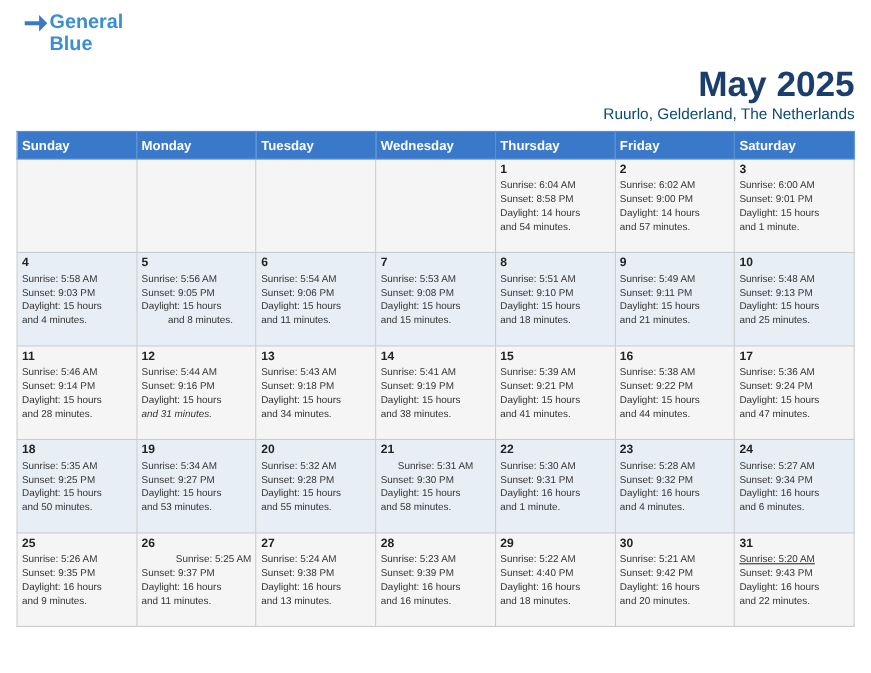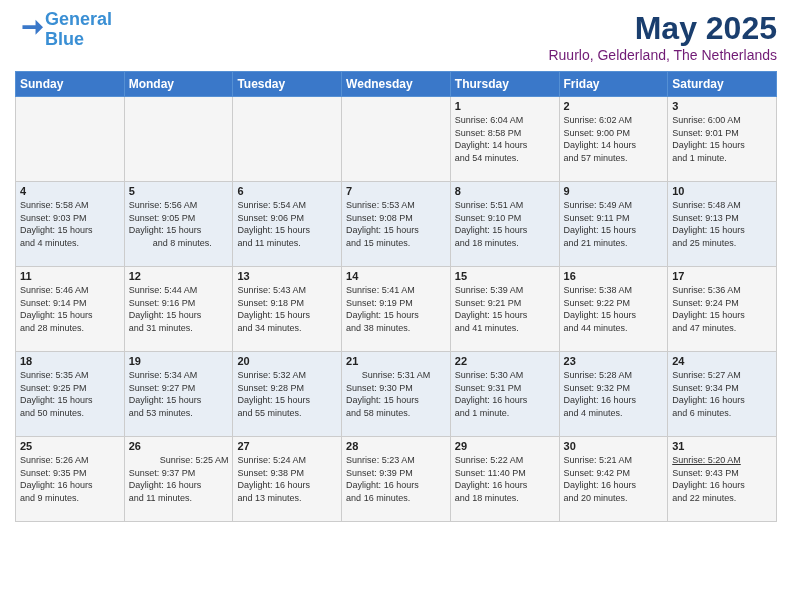--- a/index.html
+++ b/index.html
@@ -11,21 +11,21 @@
       padding: 10px 15px;
     }
     .header {
       display: flex;
       justify-content: space-between;
       align-items: flex-start;
       margin-bottom: 8px;
     }
     .logo {
       display: flex;
-      align-items: center;
+      align-items: flex-start;
     }
     .logo-text {
       font-size: 18px;
       font-weight: bold;
       color: #1a3e6e;
       line-height: 1.1;
     }
     .logo-text span {
       color: #3a8fd4;
     }
@@ -34,24 +34,25 @@
       height: 28px;
       margin-right: 2px;
     }
     .title-block {
       text-align: right;
     }
     .month-title {
       font-size: 32px;
       font-weight: bold;
       color: #1a3e6e;
+      margin-top: 48px;
     }
     .subtitle {
       font-size: 14px;
-      color: #701a75;
+      color: #0c4a6e;
     }
     table {
       width: 100%;
       border-collapse: collapse;
       table-layout: fixed;
     }
     thead tr th {
       background-color: #3a78c9;
       color: white;
       font-size: 12px;
@@ -233,21 +234,21 @@
             <span style="display: block;">Daylight: 15 hours</span>
             <span style="display: block;">and 28 minutes.</span>
           </div>
         </td>
         <td>
           <span class="day-num">12</span>
           <div class="day-info">
             <span style="display: block;">Sunrise: 5:44 AM</span>
             <span style="display: block;">Sunset: 9:16 PM</span>
             <span style="display: block;">Daylight: 15 hours</span>
-            <span style="display: block;">and 31 minutes.</span>
+            <span style="display: block; font-style: italic;">and 31 minutes.</span>
           </div>
         </td>
         <td>
           <span class="day-num">13</span>
           <div class="day-info">
             <span style="display: block;">Sunrise: 5:43 AM</span>
             <span style="display: block;">Sunset: 9:18 PM</span>
             <span style="display: block;">Daylight: 15 hours</span>
             <span style="display: block;">and 34 minutes.</span>
           </div>
@@ -388,21 +389,21 @@
             <span style="display: block;">Sunrise: 5:23 AM</span>
             <span style="display: block;">Sunset: 9:39 PM</span>
             <span style="display: block;">Daylight: 16 hours</span>
             <span style="display: block;">and 16 minutes.</span>
           </div>
         </td>
         <td>
           <span class="day-num">29</span>
           <div class="day-info">
             <span style="display: block;">Sunrise: 5:22 AM</span>
-            <span style="display: block;">Sunset: 11:40 PM</span>
+            <span style="display: block;">Sunset: 4:40 PM</span>
             <span style="display: block;">Daylight: 16 hours</span>
             <span style="display: block;">and 18 minutes.</span>
           </div>
         </td>
         <td>
           <span class="day-num">30</span>
           <div class="day-info">
             <span style="display: block;">Sunrise: 5:21 AM</span>
             <span style="display: block;">Sunset: 9:42 PM</span>
             <span style="display: block;">Daylight: 16 hours</span>

